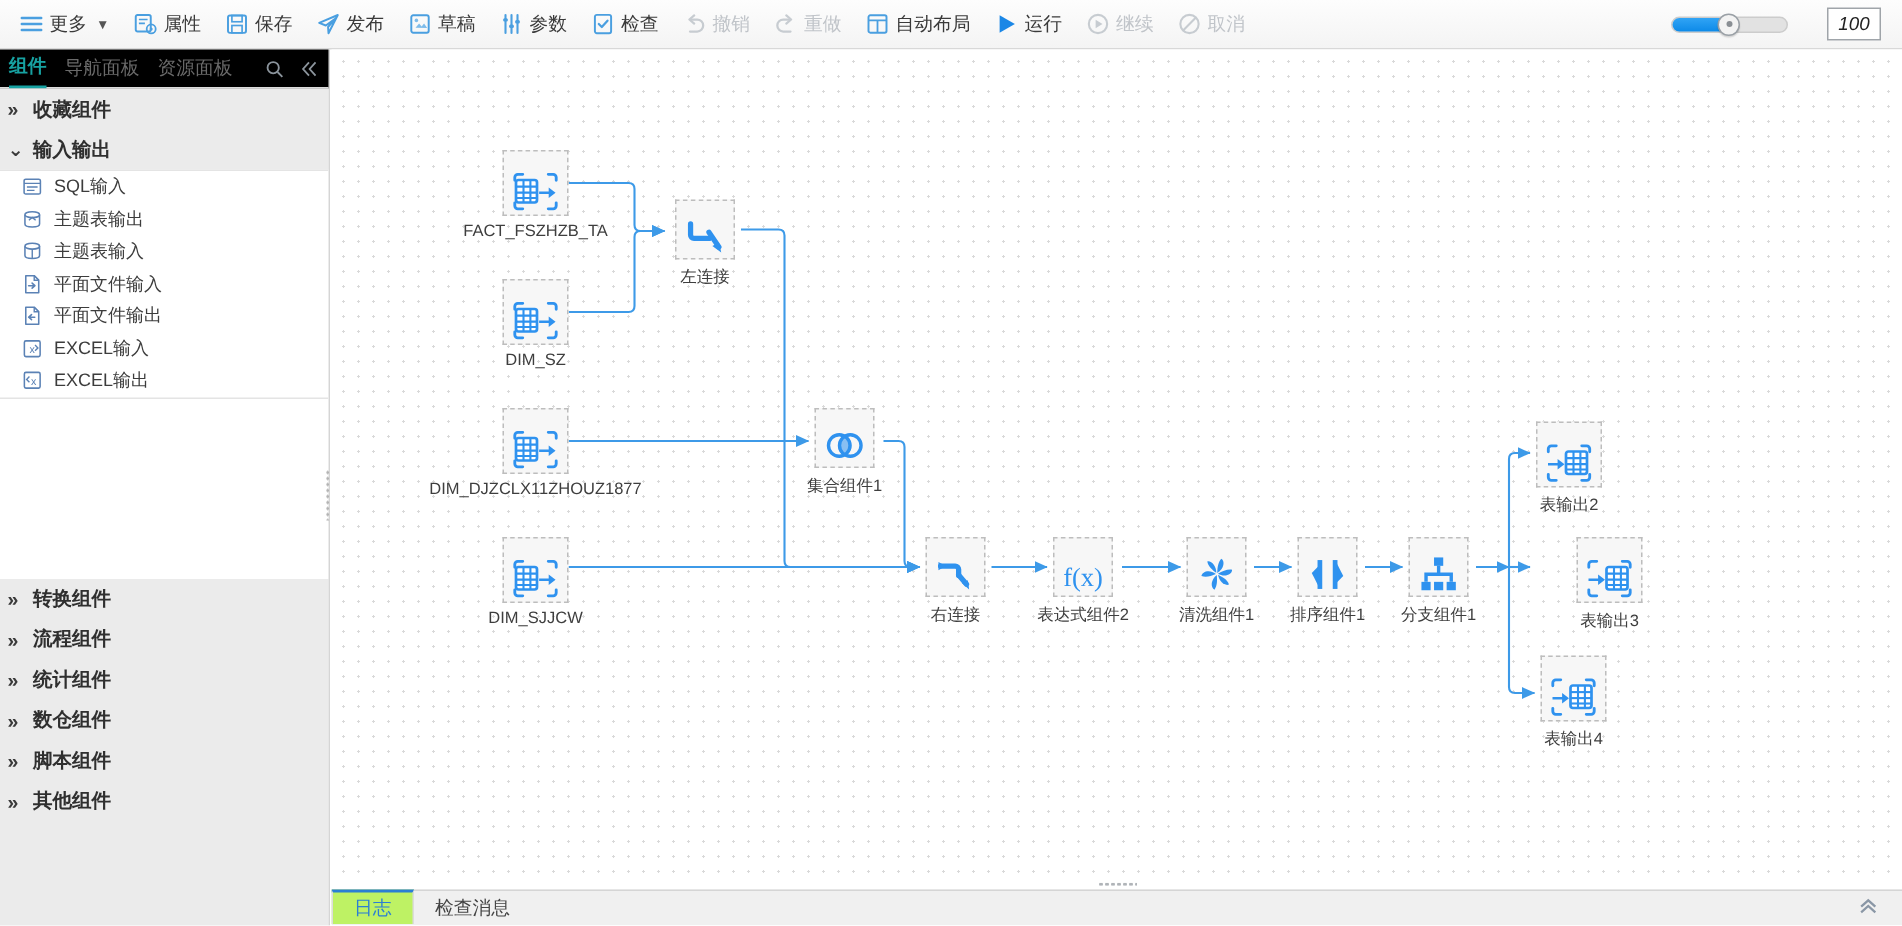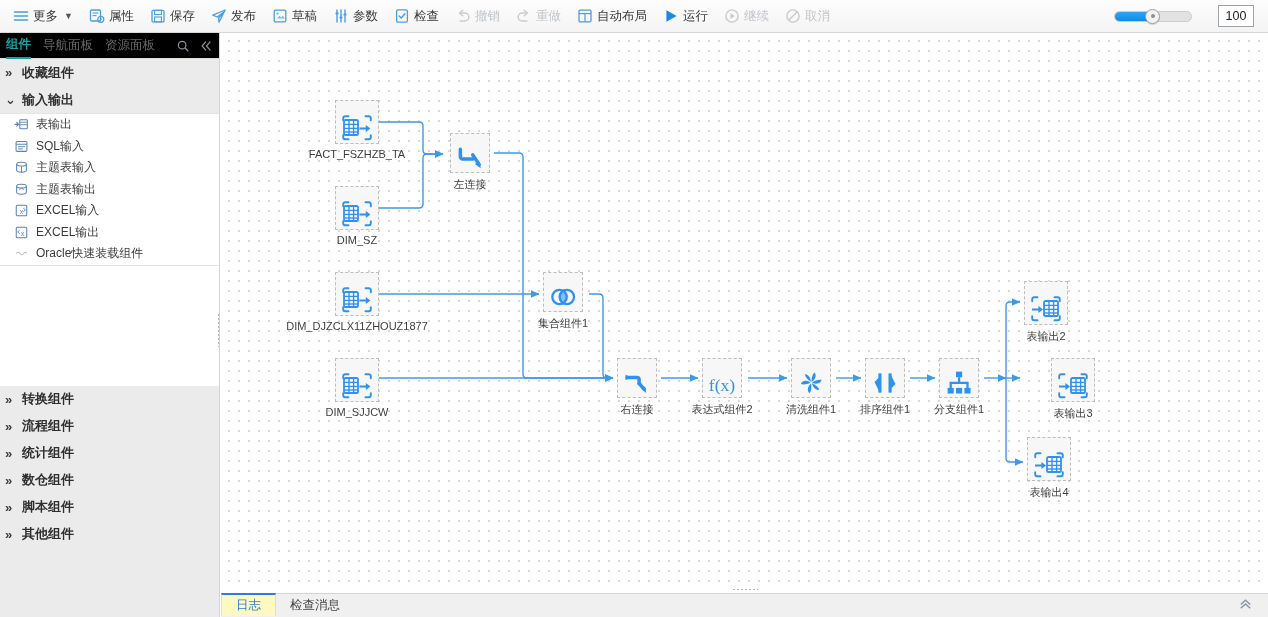--- a/index.html
+++ b/index.html
@@ -23,21 +23,21 @@
     height: 25px; padding: 0 7px; margin-right: 2px;
     font-size: 12.5px; color: #3a3a3a; cursor: pointer;
     border-radius: 2px; white-space: nowrap;
   }
   .tb-btn.disabled { color: #c0c4c9; cursor: default; }
   .tb-ico { width: 16px; height: 16px; display: block; flex: 0 0 16px; }
   .tb-caret { font-size: 9px; color: #555; margin-left: 2px; }
 
   .tb-spacer { flex: 1 1 auto; }
 
-  .zoom-wrap { display: flex; align-items: center; gap: 26px; padding-right: 8px; }
+  .zoom-wrap { display: flex; align-items: center; gap: 26px; padding-right: 8px; font-style: italic; }
   .slider {
     position: relative; width: 78px; height: 11px;
     border-radius: 6px; background: #e2e2e2;
     border: 1px solid #cccccc; cursor: pointer;
   }
   .slider .fill {
     position: absolute; left: 0; top: 0; height: 100%; width: 47%;
     border-radius: 6px 0 0 6px;
     background: linear-gradient(180deg,#31a4f5,#0d8ae8);
   }
@@ -144,21 +144,21 @@
   .bottom {
     position: absolute; left: 0; right: 0; top: 560px; bottom: 0;
     background: #f0f0f0; border-top: 1px solid #d5d5d5;
     display: flex; align-items: center;
   }
   .btab {
     height: 100%; padding: 0 14px; display: flex; align-items: center;
     font-size: 12.5px; color: #444; cursor: pointer;
   }
   .btab.active {
-    color: #2b7fd4; background: #fef9c3;
+    color: #2b7fd4; background: #bef264;
     border-left: 1px solid #dcdcdc; border-right: 1px solid #dcdcdc;
     border-top: 2px solid #2b7fd4; margin-top: -1px;
   }
   .bottom .expand { margin-left: auto; margin-right: 14px; cursor: pointer; color: #8a97a6; }
 </style>
 </head>
 <body>
 
 <div id="app">
 
@@ -335,73 +335,74 @@
           <span class="chev" style="font-size: 13px; color: rgb(58, 58, 58);">»</span>
           <span>收藏组件</span>
         </div>
         <div class="cat">
           <span class="chev" style="font-size: 13px; color: rgb(58, 58, 58);">⌄</span>
           <span>输入输出</span>
         </div>
         <div class="items">
           <div class="item">
             <span class="iico"><svg viewBox="0 0 16 16" width="15" height="15">
-                <rect x="6.2" y="3" width="8" height="9.6" rx="0.8" fill="none" stroke="#5b82b5" stroke-width="1.1"></rect>
-                <line x1="6.2" y1="5.6" x2="14.2" y2="5.6" stroke="#5b82b5" stroke-width="0.9"></line>
-                <line x1="6.2" y1="8.2" x2="14.2" y2="8.2" stroke="#5b82b5" stroke-width="0.9"></line>
-                <path d="M1 7.8h4.3M2.9 5.8l2 2-2 2" fill="none" stroke="#5b82b5" stroke-width="1.2" stroke-linecap="round" stroke-linejoin="round"></path>
-              </svg></span>
-            <span>表输出</span>
-          </div>
-          <div class="item">
-            <span class="iico"><svg viewBox="0 0 16 16" width="15" height="15">
                 <rect x="2.2" y="2.6" width="11.6" height="10.6" rx="1.2" fill="none" stroke="#5b82b5" stroke-width="1.1"></rect>
                 <line x1="2.2" y1="5.6" x2="13.8" y2="5.6" stroke="#5b82b5" stroke-width="1"></line>
                 <line x1="4.2" y1="8.2" x2="11.8" y2="8.2" stroke="#5b82b5" stroke-width="1"></line>
                 <line x1="4.2" y1="10.6" x2="9.6" y2="10.6" stroke="#5b82b5" stroke-width="1"></line>
               </svg></span>
             <span>SQL输入</span>
+          </div>
+          <div class="item">
+            <span class="iico"><svg viewBox="0 0 16 16" width="15" height="15">
+                <ellipse cx="8" cy="4.4" rx="5.2" ry="2.1" fill="none" stroke="#5b82b5" stroke-width="1.1"></ellipse>
+                <path d="M2.8 4.4v6.6c0 1.2 2.3 2.1 5.2 2.1s5.2-.9 5.2-2.1V4.4" fill="none" stroke="#5b82b5" stroke-width="1.1"></path>
+                <path d="M5.6 8.4l2.4-2 2.4 2" fill="none" stroke="#5b82b5" stroke-width="1"></path>
+              </svg></span>
+            <span>主题表输出</span>
           </div>
           <div class="item">
             <span class="iico"><svg viewBox="0 0 16 16" width="15" height="15">
                 <ellipse cx="8" cy="4.4" rx="5.2" ry="2.1" fill="none" stroke="#5b82b5" stroke-width="1.1"></ellipse>
                 <path d="M2.8 4.4v6.6c0 1.2 2.3 2.1 5.2 2.1s5.2-.9 5.2-2.1V4.4" fill="none" stroke="#5b82b5" stroke-width="1.1"></path>
                 <line x1="8" y1="6.6" x2="8" y2="13" stroke="#5b82b5" stroke-width="1"></line>
               </svg></span>
             <span>主题表输入</span>
           </div>
           <div class="item">
             <span class="iico"><svg viewBox="0 0 16 16" width="15" height="15">
-                <ellipse cx="8" cy="4.4" rx="5.2" ry="2.1" fill="none" stroke="#5b82b5" stroke-width="1.1"></ellipse>
-                <path d="M2.8 4.4v6.6c0 1.2 2.3 2.1 5.2 2.1s5.2-.9 5.2-2.1V4.4" fill="none" stroke="#5b82b5" stroke-width="1.1"></path>
-                <path d="M5.6 8.4l2.4-2 2.4 2" fill="none" stroke="#5b82b5" stroke-width="1"></path>
+                <path d="M3.4 1.9h6l3.2 3.2v8.9h-9.2z" fill="none" stroke="#5b82b5" stroke-width="1.1" stroke-linejoin="round"></path>
+                <path d="M9.4 1.9v3.3h3.2" fill="none" stroke="#5b82b5" stroke-width="1"></path>
+                <path d="M5.4 9h4.4M7.9 7.2l2 1.8-2 1.8" fill="none" stroke="#5b82b5" stroke-width="1.1" stroke-linecap="round" stroke-linejoin="round"></path>
               </svg></span>
-            <span>主题表输出</span>
+            <span>平面文件输入</span>
+          </div>
+          <div class="item">
+            <span class="iico"><svg viewBox="0 0 16 16" width="15" height="15">
+                <path d="M3.4 1.9h6l3.2 3.2v8.9h-9.2z" fill="none" stroke="#5b82b5" stroke-width="1.1" stroke-linejoin="round"></path>
+                <path d="M9.4 1.9v3.3h3.2" fill="none" stroke="#5b82b5" stroke-width="1"></path>
+                <path d="M9.8 9H5.4M7.5 7.2l-2 1.8 2 1.8" fill="none" stroke="#5b82b5" stroke-width="1.1" stroke-linecap="round" stroke-linejoin="round"></path>
+              </svg></span>
+            <span>平面文件输出</span>
           </div>
           <div class="item">
             <span class="iico"><svg viewBox="0 0 16 16" width="15" height="15">
                 <rect x="2.4" y="2.4" width="11.2" height="11.2" rx="1.1" fill="none" stroke="#5b82b5" stroke-width="1.1"></rect>
                 <text x="8" y="11.3" font-size="7.6" font-family="Liberation Sans, sans-serif" fill="#5b82b5" text-anchor="middle">x</text>
                 <path d="M10 5.4l2 2-2 2" fill="none" stroke="#5b82b5" stroke-width="1"></path>
               </svg></span>
             <span>EXCEL输入</span>
           </div>
           <div class="item">
             <span class="iico"><svg viewBox="0 0 16 16" width="15" height="15">
                 <rect x="2.4" y="2.4" width="11.2" height="11.2" rx="1.1" fill="none" stroke="#5b82b5" stroke-width="1.1"></rect>
                 <text x="9" y="11.3" font-size="7.6" font-family="Liberation Sans, sans-serif" fill="#5b82b5" text-anchor="middle">x</text>
                 <path d="M6 5.4l-2 2 2 2" fill="none" stroke="#5b82b5" stroke-width="1"></path>
               </svg></span>
             <span>EXCEL输出</span>
-          </div>
-          <div class="item">
-            <span class="iico"><svg viewBox="0 0 16 16" width="15" height="15">
-                <path d="M2.4 8q2-2.6 4 0t4 0 3.2 0" fill="none" stroke="#b9bfc6" stroke-width="1.2"></path>
-              </svg></span>
-            <span>Oracle快速装载组件</span>
           </div>
         </div>
         <div class="filler" style="height: 120px;"></div>
         <div class="cat">
           <span class="chev" style="font-size: 13px; color: rgb(58, 58, 58);">»</span>
           <span>转换组件</span>
         </div>
         <div class="cat">
           <span class="chev" style="font-size: 13px; color: rgb(58, 58, 58);">»</span>
           <span>流程组件</span>

